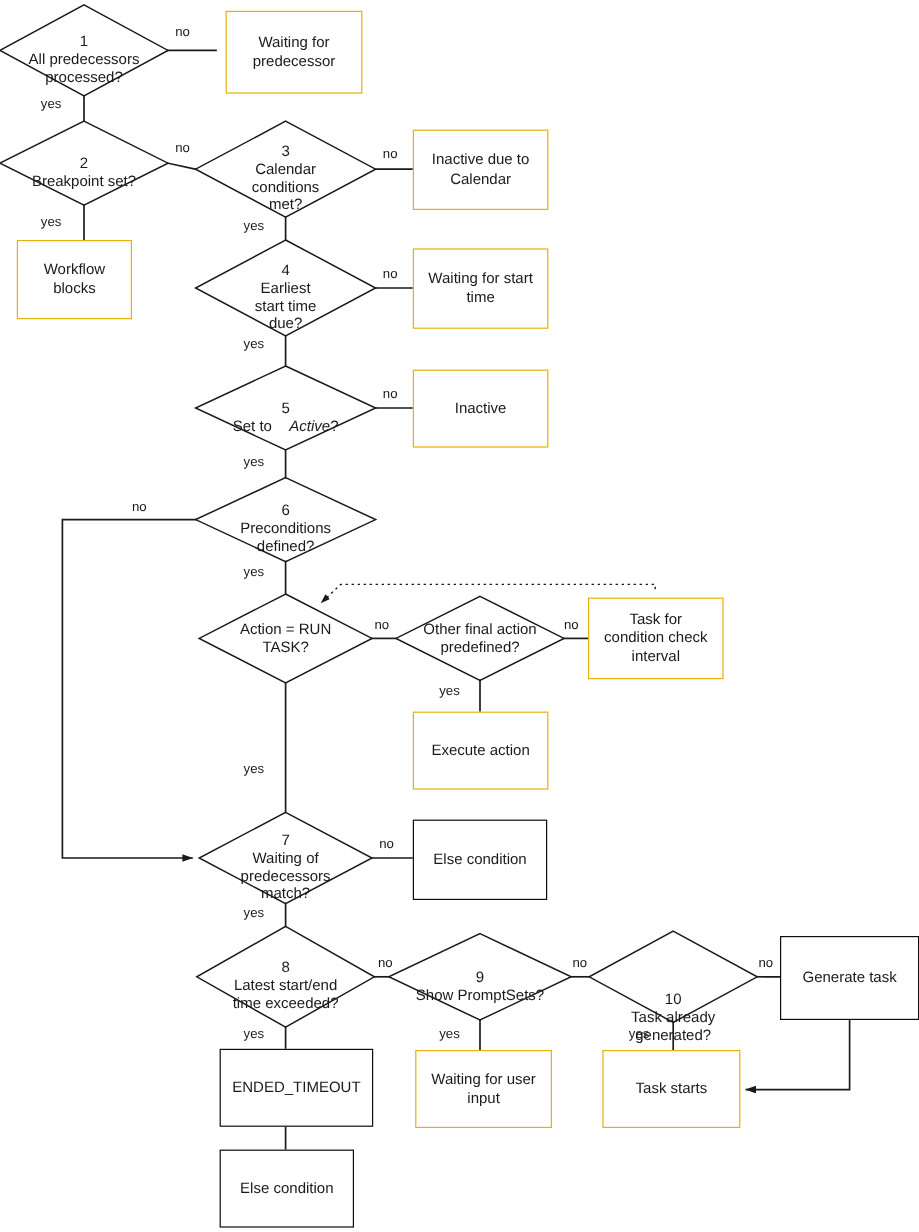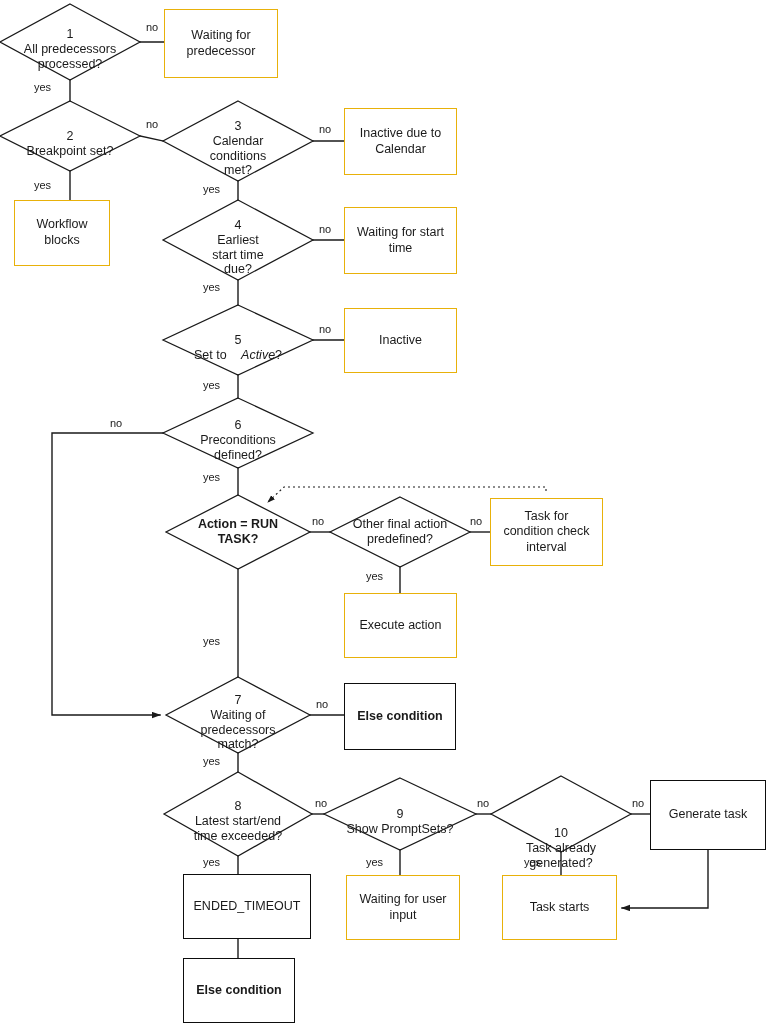--- a/index.html
+++ b/index.html
@@ -50,21 +50,21 @@
     align-items:center;
     justify-content:center;
     text-align:center;
     background:#ffffff;
     font-size:12.5px;
     line-height:1.25;
     padding:2px 8px;
   }
   .box.amber{ border:1.4px solid #e8b10a; }
   .box.black{ border:1.6px solid #0d0d0d; }
-  .box.bold{ font-weight:bold; }
+  .box.bold{ font-weight:normal; }
   
   .elabel{
     position:absolute;
     font-size:11px;
     line-height:1;
     color:#1a1a1a;
     background:transparent;
     white-space:nowrap;
   }
   em{font-style:italic;margin-left:11px;}
@@ -206,21 +206,21 @@
     </div>
   </div>
 
   <div class="diamond" style="left:163px; top:398px; width:150px; height:70px;">
     <div class="dtext">
       <span class="dnum">6</span><span>Preconditions
 defined?</span>
     </div>
   </div>
 
-  <div class="diamond" style="left:166px; top:495px; width:144px; height:74px;font-weight:bold;">
+  <div class="diamond" style="left:166px; top:495px; width:144px; height:74px;">
     <div class="dtext">Action = RUN
 TASK?</div>
   </div>
 
   <div class="diamond" style="left:330px; top:497px; width:140px; height:70px;">
     <div class="dtext">Other final action
 predefined?</div>
   </div>
 
   <div class="diamond" style="left:166px; top:677px; width:144px; height:76px;">
@@ -244,21 +244,21 @@
     </div>
   </div>
 
   <div class="diamond" style="left:491px; top:803px; width:140px; height:76px;">
     <div class="dtext">
       <span class="dnum">10</span><span>Task already
 generated?</span>
     </div>
   </div>
 
-  <div class="box amber" style="left:164px; top:9px;   width:114px; height:69px;">
+  <div class="box amber" style="left:188px; top:9px;   width:114px; height:69px;">
     <span>Waiting for predecessor</span>
   </div>
 
   <div class="box amber" style="left:14px;  top:200px; width:96px; height:66px;">
     <span>Workflow blocks</span>
   </div>
 
   <div class="box amber" style="left:344px; top:108px; width:113px; height:67px;">
     <span>Inactive due to Calendar</span>
   </div>

